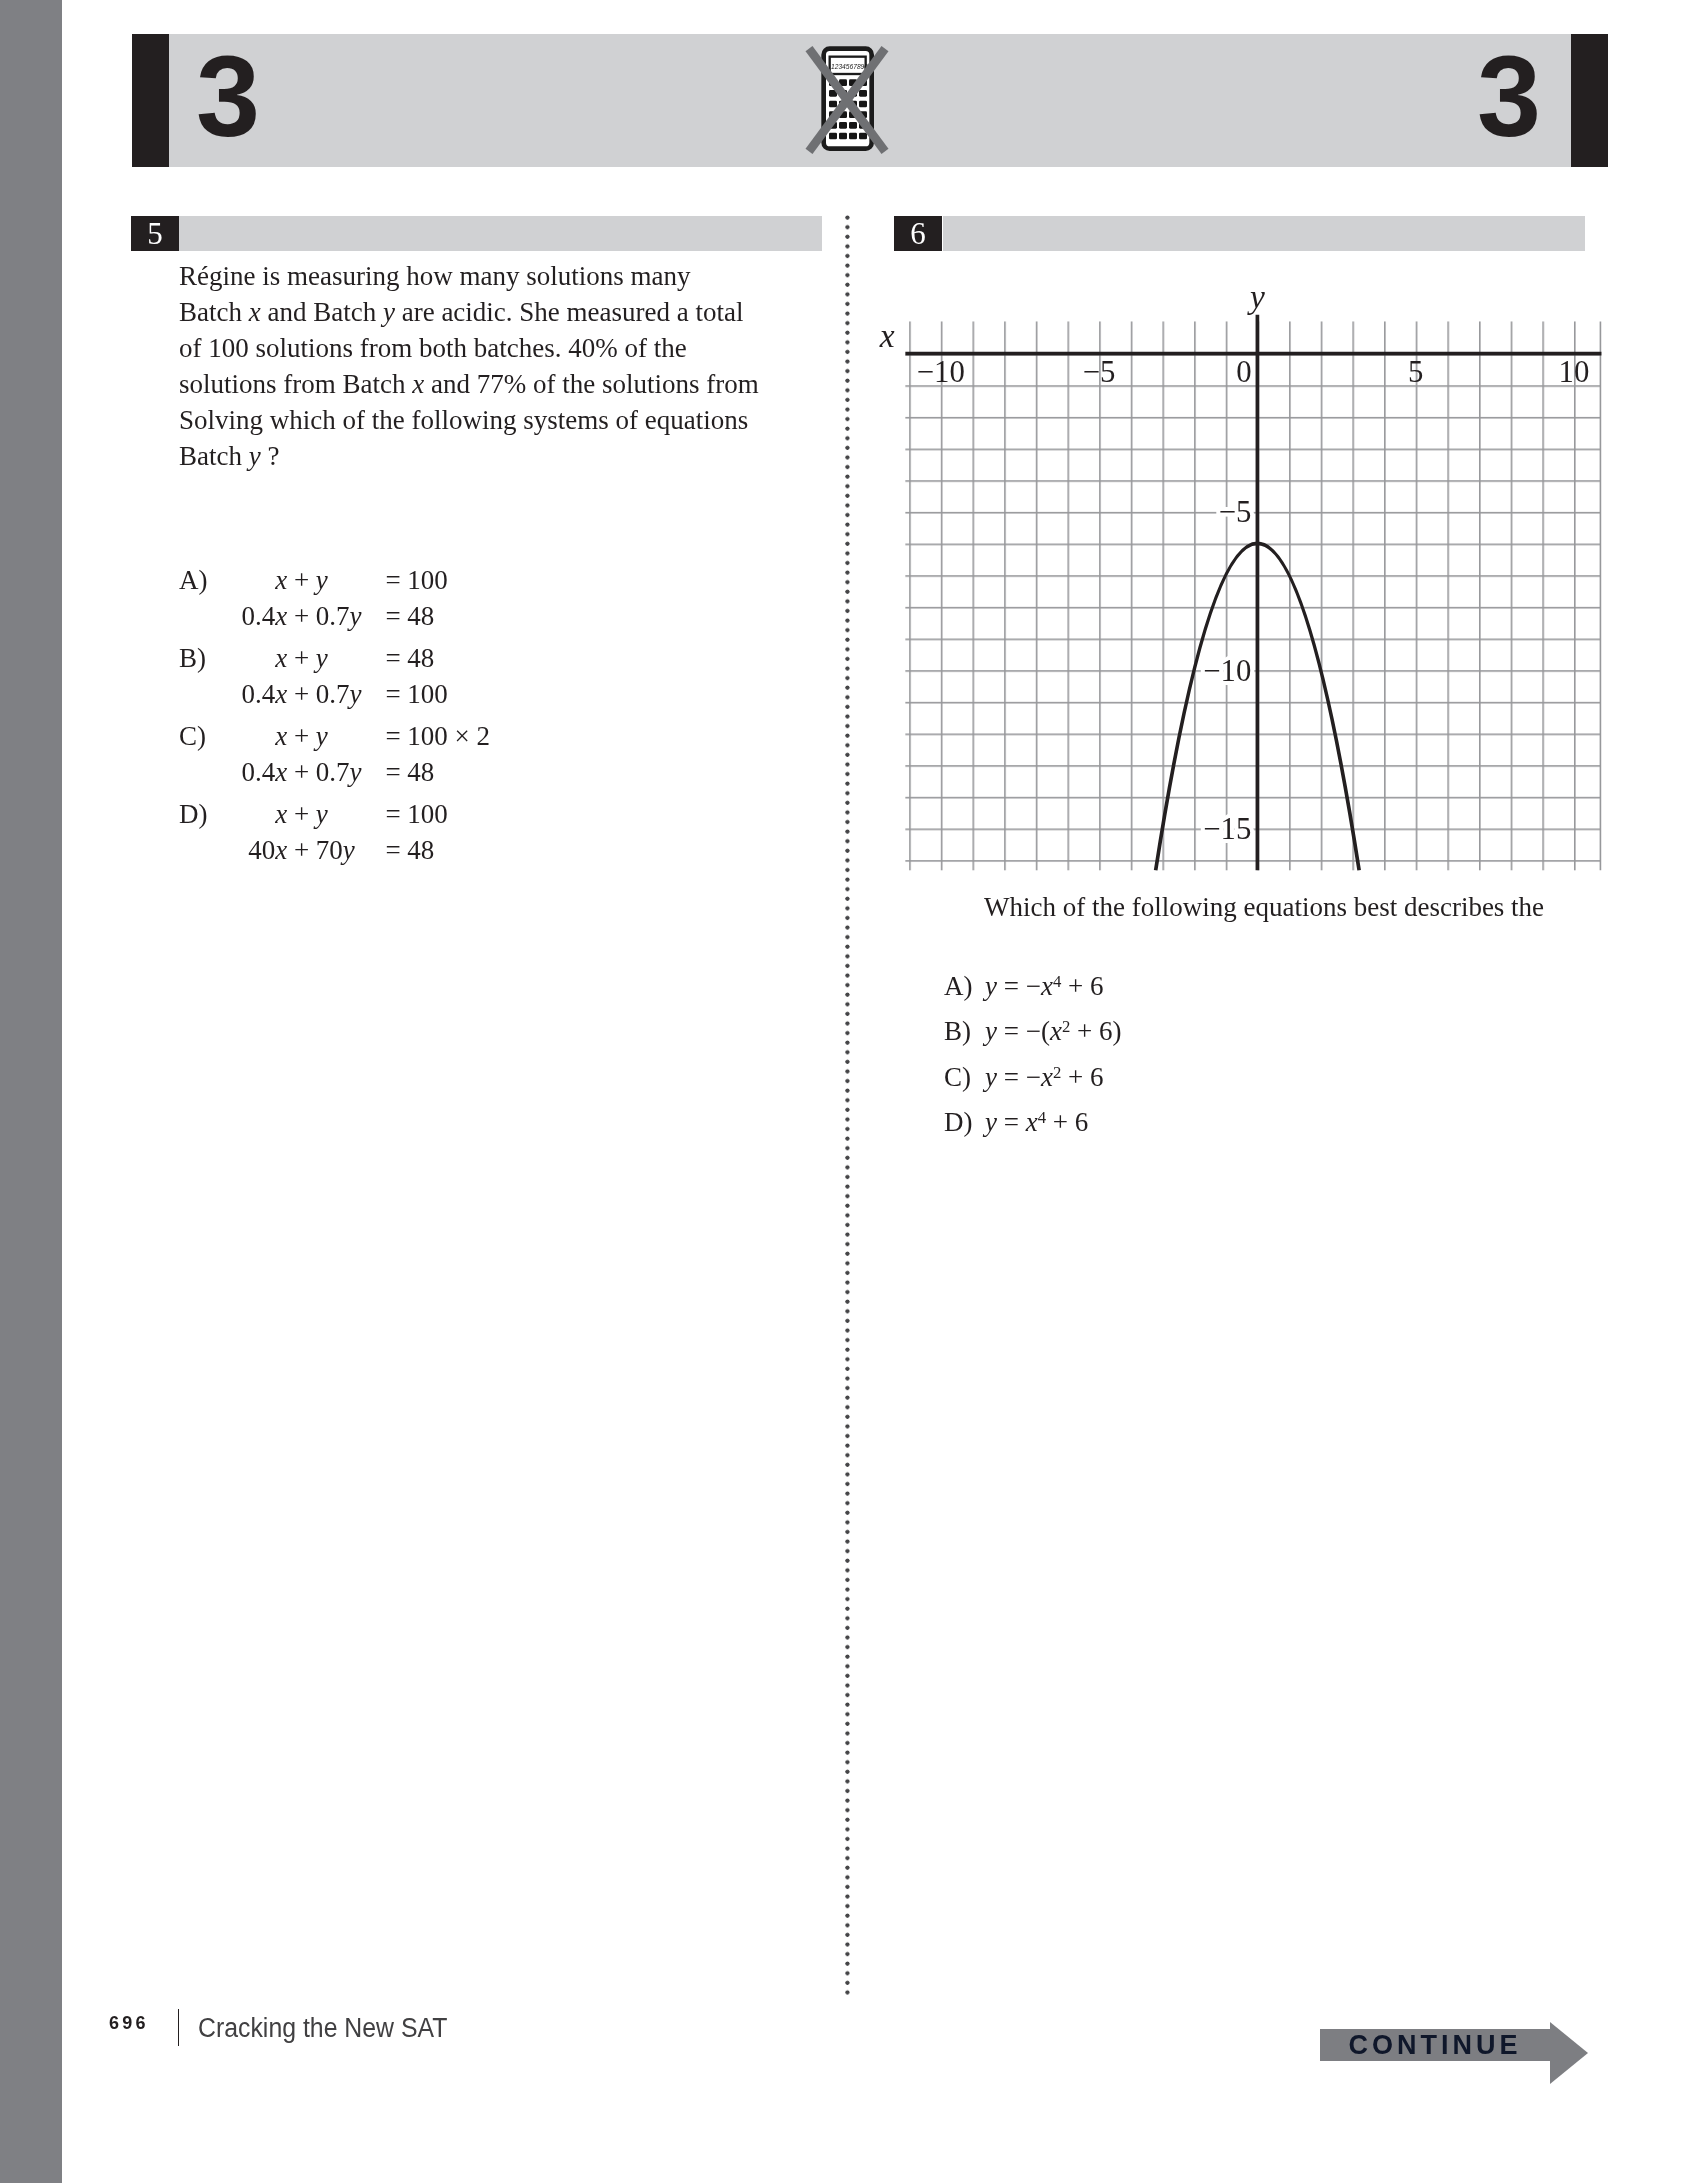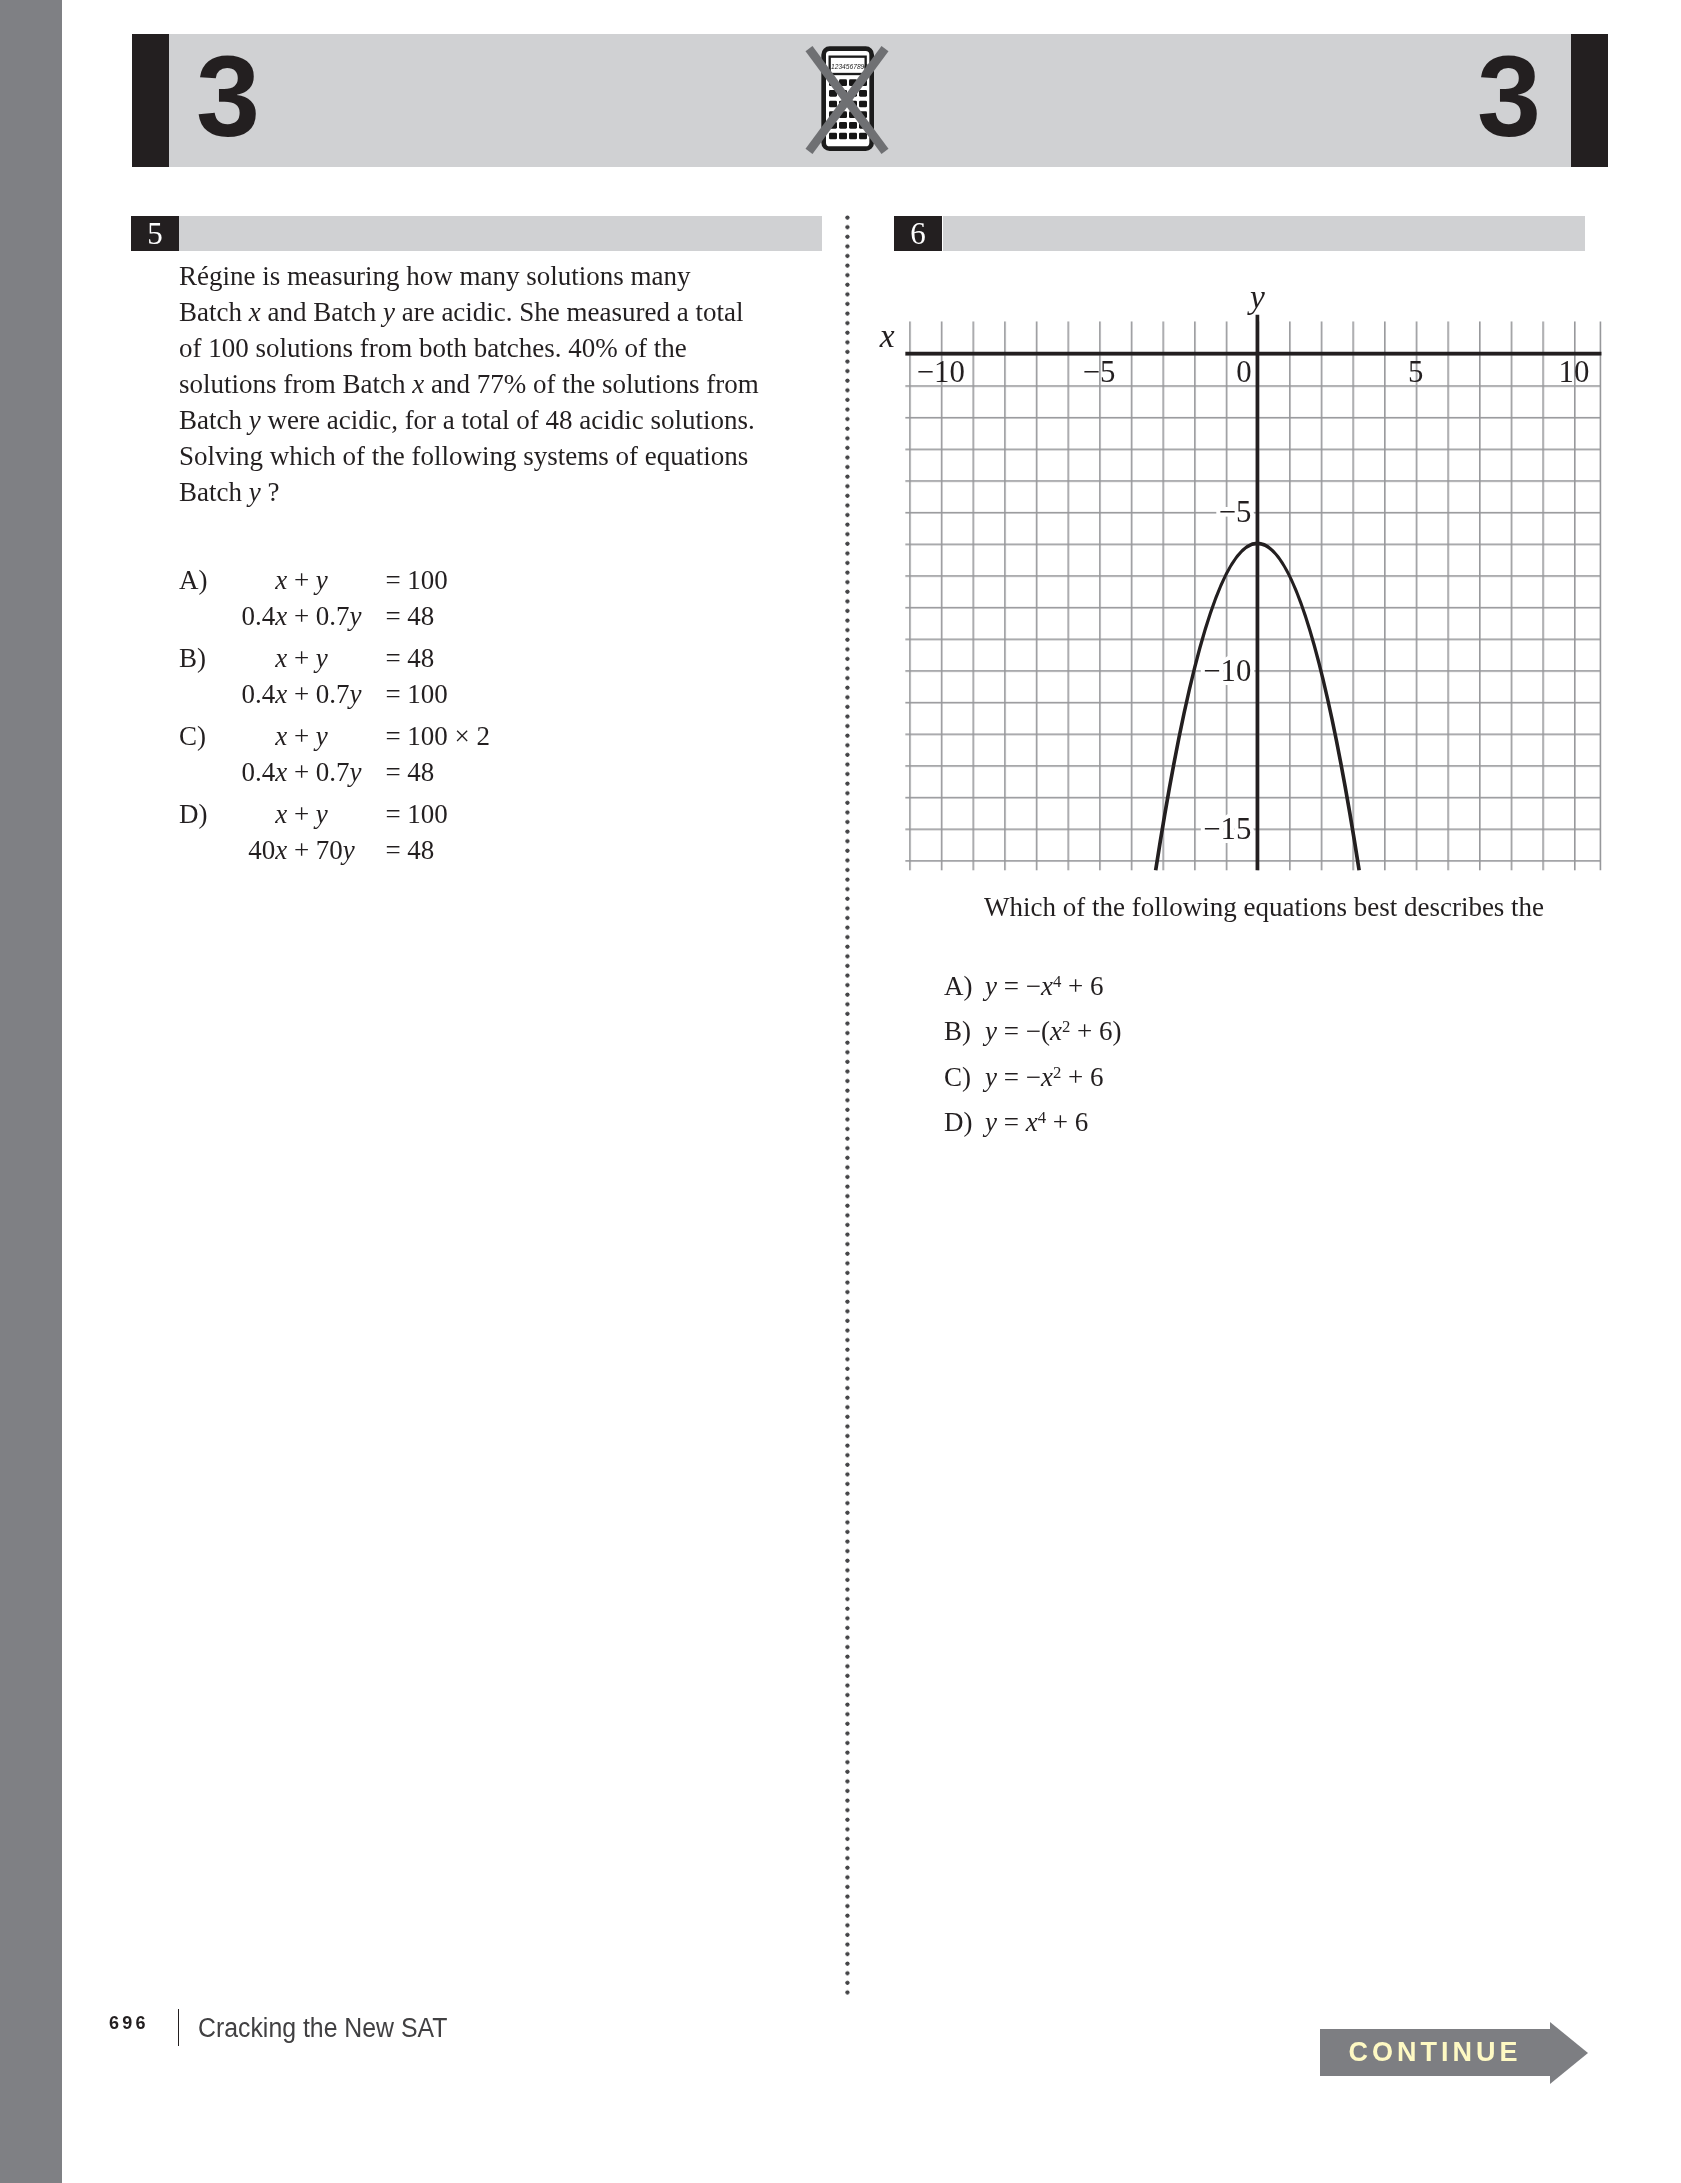--- a/index.html
+++ b/index.html
@@ -46,21 +46,21 @@
   
   #graph{position:absolute;left:865px;top:288px;}
   #graph text{font-family:"Liberation Serif",serif;fill:#231f20;}
   #graph .tick{font-size:46px;}
   #graph .axis-label{font-size:50px;font-style:italic;}
 
   
   #page-number{position:absolute;left:109px;top:2013px;font-family:"Liberation Sans",sans-serif;font-weight:bold;font-size:18px;letter-spacing:3.3px;color:#231f20;}
   #footer-divider{position:absolute;left:178px;top:2009px;width:1.3px;height:37px;background:#231f20;}
   #book-title{position:absolute;left:198px;top:2013px;font-family:"Liberation Sans",sans-serif;font-size:27px;color:#414042;transform:scaleX(0.92);transform-origin:left;}
-  #continue{position:absolute;left:1320px;top:2029px;width:230px;height:47px;background:#7d7e82;color:#fef9c3;font-family:"Liberation Sans",sans-serif;font-weight:bold;font-size:27px;letter-spacing:4px;display:flex;align-items:center;justify-content:center;cursor:pointer;}
+  #continue{position:absolute;left:1320px;top:2029px;width:230px;height:32px;background:#7d7e82;color:#0f172a;font-family:"Liberation Sans",sans-serif;font-weight:bold;font-size:27px;letter-spacing:4px;display:flex;align-items:center;justify-content:center;cursor:pointer;}
   #continue-arrowhead{position:absolute;left:1550px;top:2022px;width:0;height:0;border-top:31px solid transparent;border-bottom:31px solid transparent;border-left:38px solid #7d7e82;}
 </style>
 </head>
 <body>
 
 <div class="page">
   <div class="edge-strip"></div>
 
   <div class="section-header">
     <div class="tab left"></div>
@@ -108,21 +108,20 @@
 
   <div id="divider"></div>
 
   <div class="q-badge" id="q5-badge">5</div>
   <div class="q-bar" id="q5-bar"></div>
   <div class="prompt" id="q5-prompt">
       <div class="rich-line"><span>Régine is measuring how many solutions many</span></div>
       <div class="rich-line"><span>Batch </span><span class="it">x</span><span> and Batch </span><span class="it">y</span><span> are acidic. She measured a total</span></div>
       <div class="rich-line"><span>of 100 solutions from both batches. 40% of the</span></div>
       <div class="rich-line"><span>solutions from Batch </span><span class="it">x</span><span> and 77% of the solutions from</span></div>
-      <div class="rich-line"><span>Batch </span><span class="it">y</span><span> were acidic, for a total of 48 acidic solutions.</span></div>
       <div class="rich-line"><span>Solving which of the following systems of equations</span></div>
       <div class="rich-line"><span>Batch </span><span class="it">y</span><span> ?</span></div>
     </div>
 
   <div id="q5-choices">
     <div class="choice5">
       <span class="letter">A)</span>
       <div class="eq-line"><span class="lhs"><span class="it">x</span><span> + </span><span class="it">y</span></span><span class="rhs">= 100</span></div>
       <div class="eq-line"><span class="lhs"><span>0.4</span><span class="it">x</span><span> + 0.7</span><span class="it">y</span></span><span class="rhs">= 48</span></div>
     </div>

